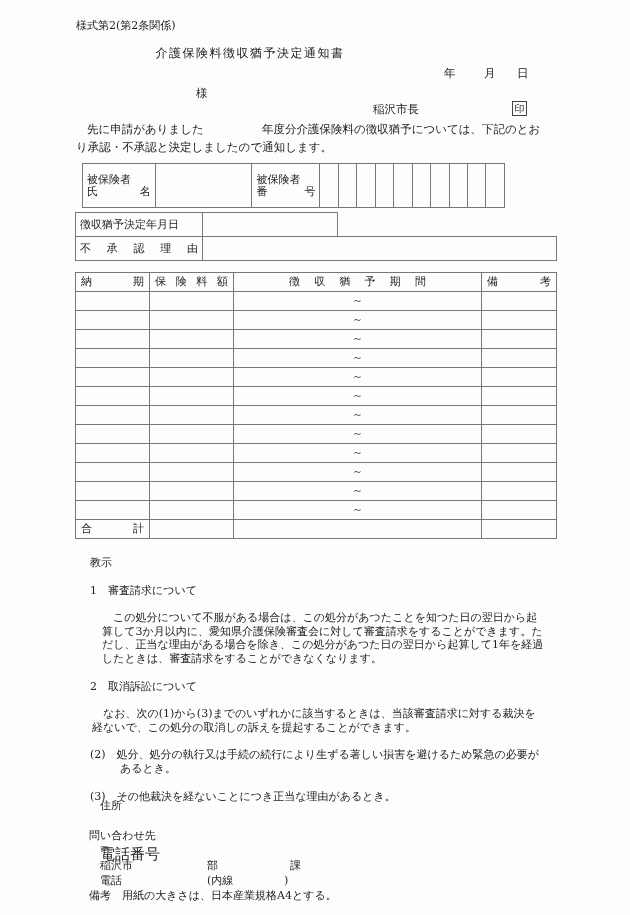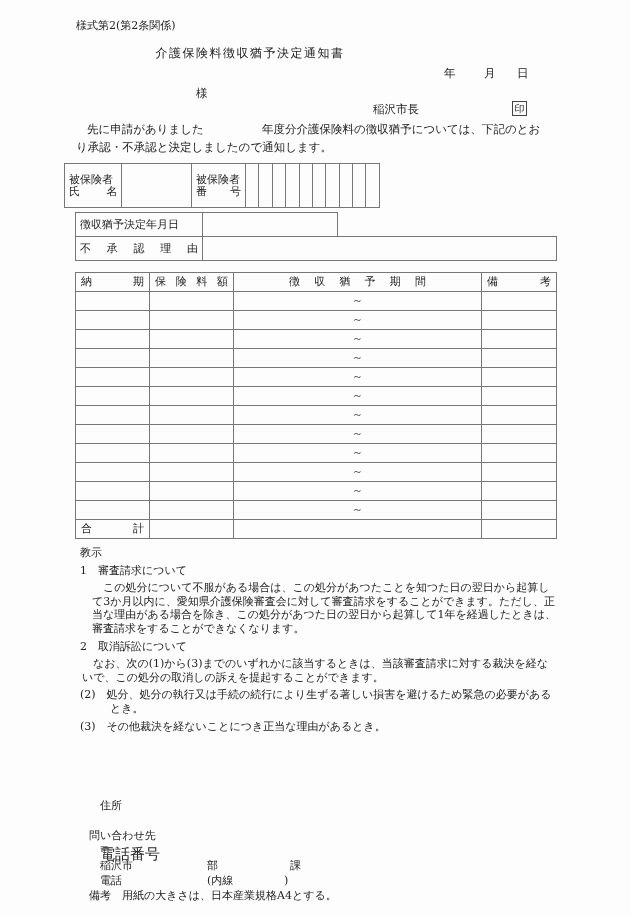--- a/index.html
+++ b/index.html
@@ -14,33 +14,33 @@
   .sama { left:196px; top:88px; }
   .mayor { left:373px; top:104px; }
   .seal { left:512px; top:101px; width:13px; height:13px; border:1px solid #444; font-size:10px;
           line-height:13px; text-align:center; }
   .intro1 { left:87px; top:124px; }
   .intro2 { left:76px; top:142px; }
   .gap { display:inline-block; width:58px; }
 
   table { border-collapse:collapse; position:absolute; }
   td { border:1px solid #777; padding:0; font-size:11px; line-height:1.05; vertical-align:middle; }
-  .t1 { left:64px; top:163px; width:316px; height:41px;font-family:Liberation Serif, serif; }
+  .t1 { left:82px; top:163px; width:423px; height:41px;font-family:Liberation Serif, serif; }
   .t1 td { height:39px; }
   .lbl2 { padding:2px 4px; }
   .lbl2 .l2 { display:flex; justify-content:space-between; }
   .t2 { left:75px; top:212px;padding-left:22px; }
   .t2 td { height:23px; }
   .t2 .lab { width:118px; padding:0 4px; }
   .spread { display:flex; justify-content:space-between; }
   .t3 { left:75px; top:272px; width:482px; }
   .t3 td { height:18px; padding:0 5px; }
   .tilde { text-align:center; color:#333; }
   .body-text { position:absolute; left:76px; font-size:11px; line-height:13.6px; width:484px; }
-  .p { margin:4px; }
+  .p { margin:14px; }
   .ind-first { text-indent:1em; padding-left:12px; }
   .hang { padding-left:30px; text-indent:-30px; }
 </style>
 </head>
 <body>
 
 <div class="abs form-no">様式第2(第2条関係)</div>
 <div class="abs title">介護保険料徴収猶予決定通知書</div>
 <div class="abs date-y">年</div>
 <div class="abs date-m">月</div>

